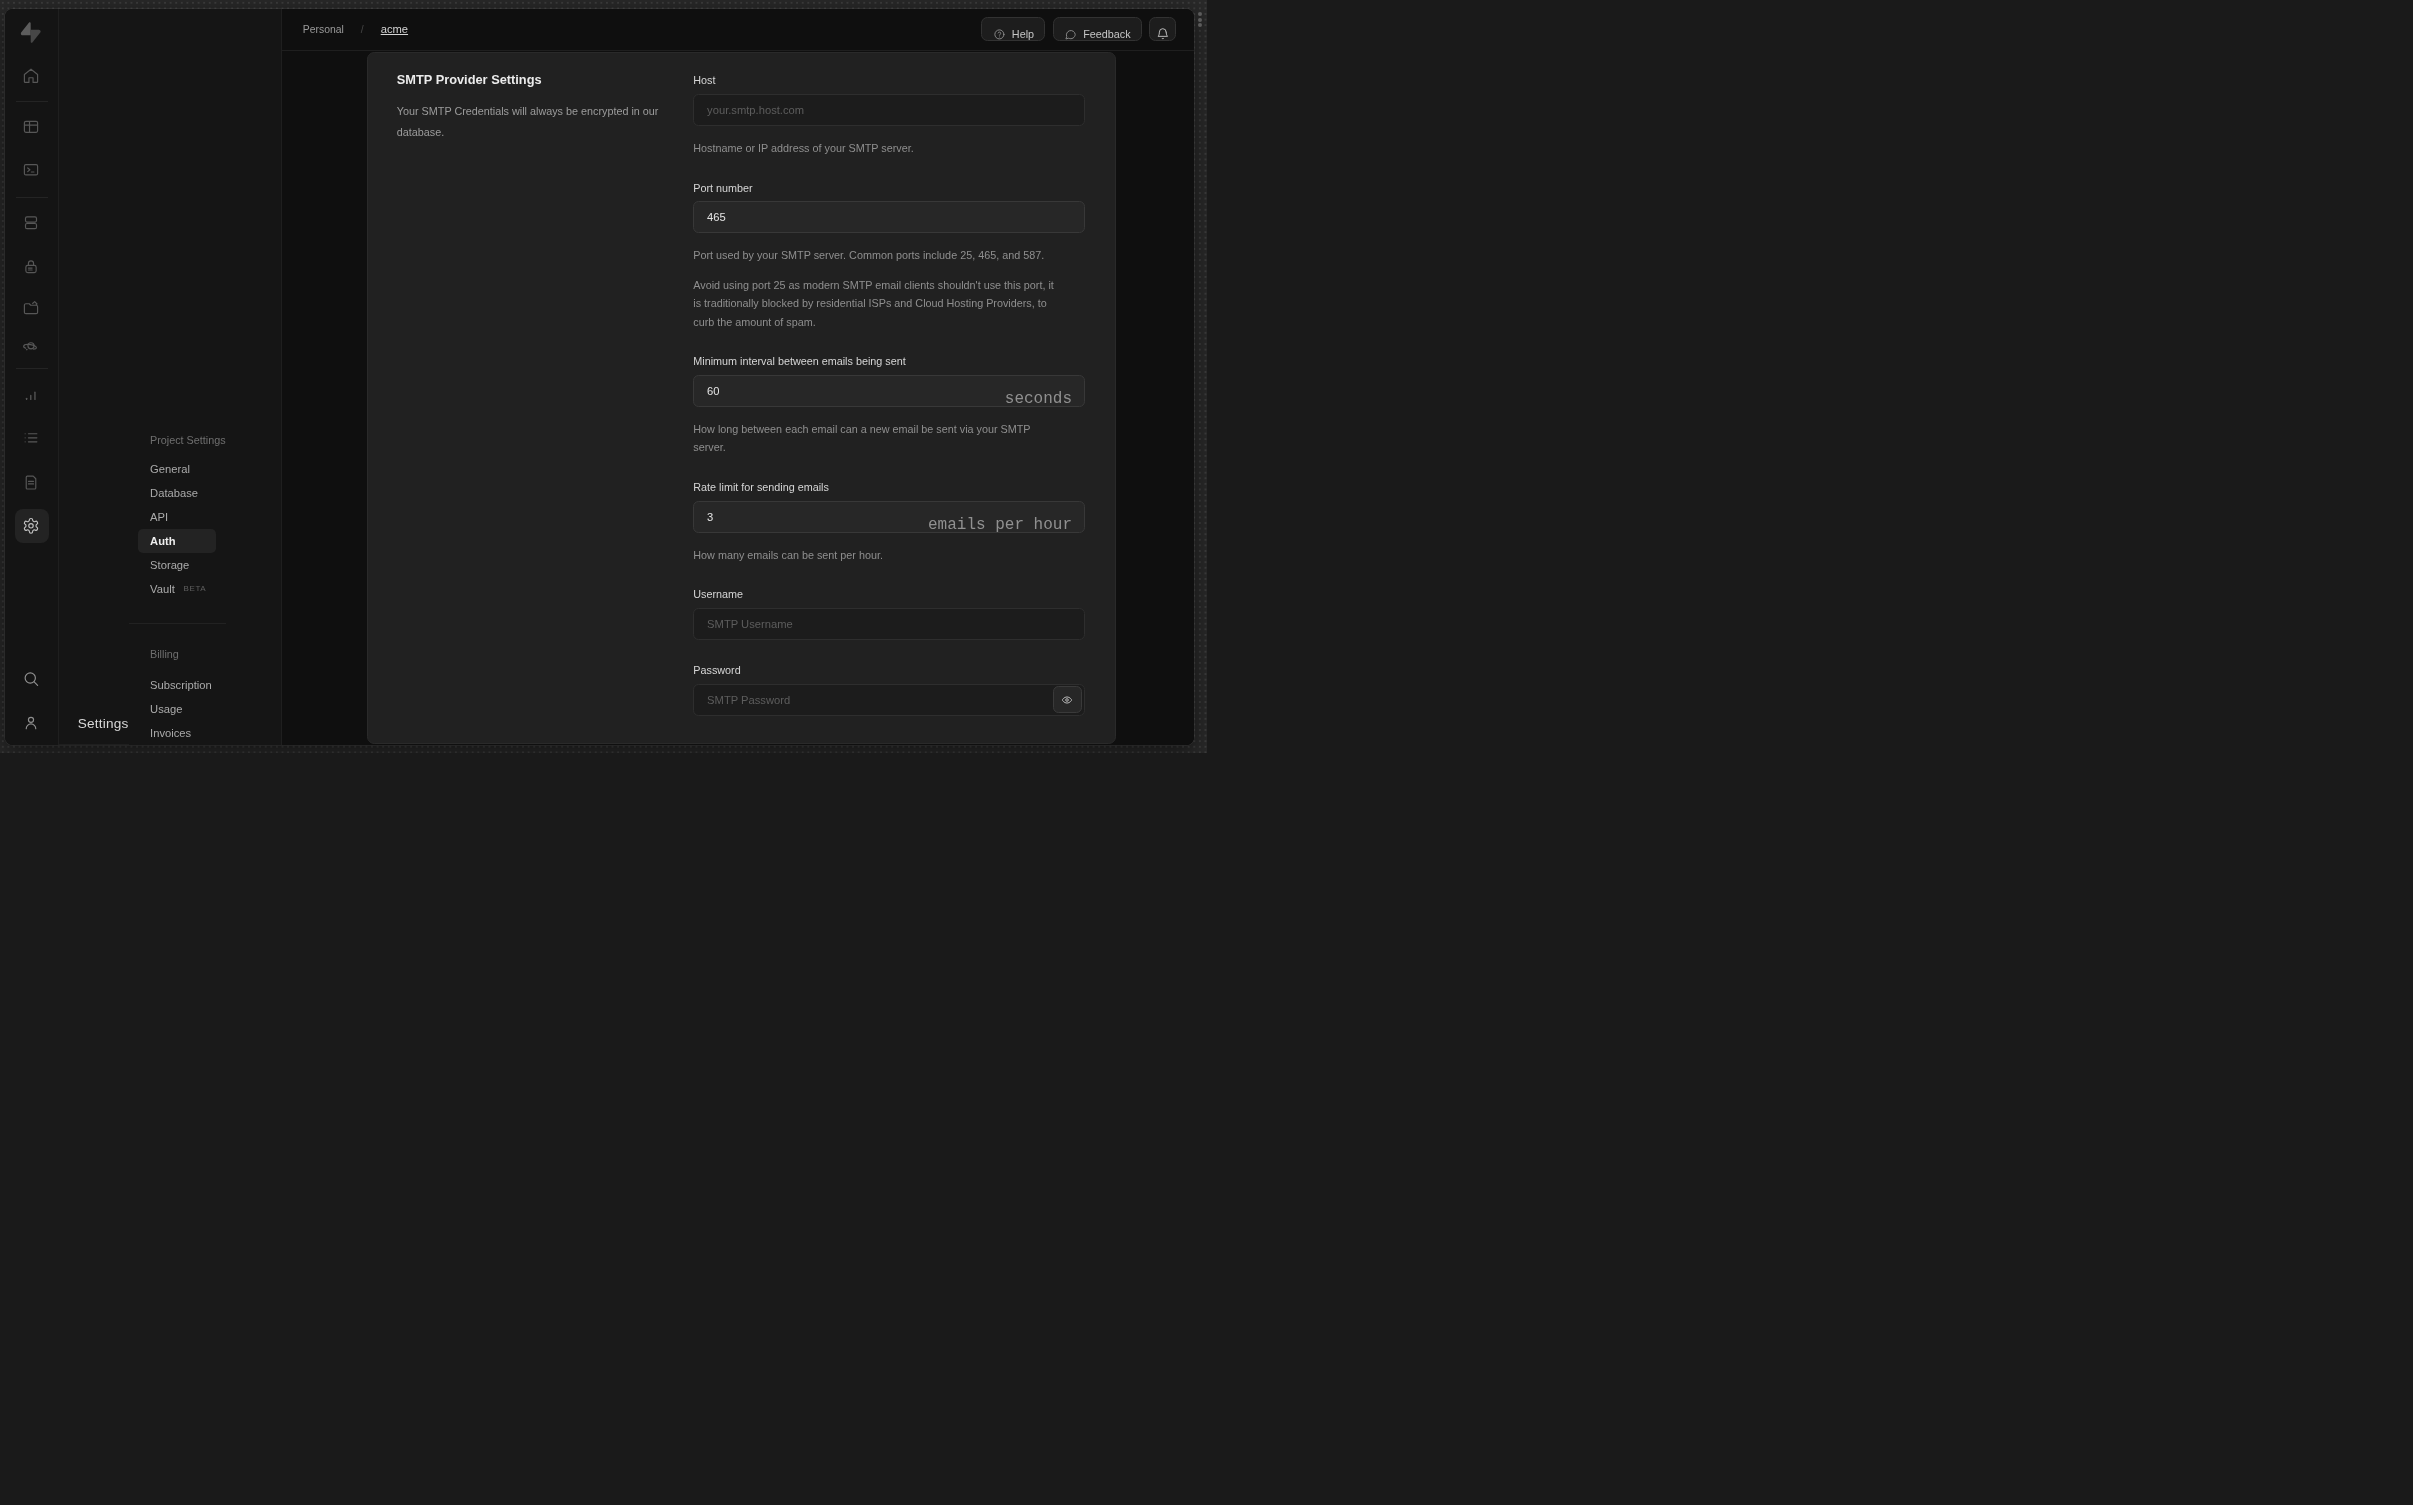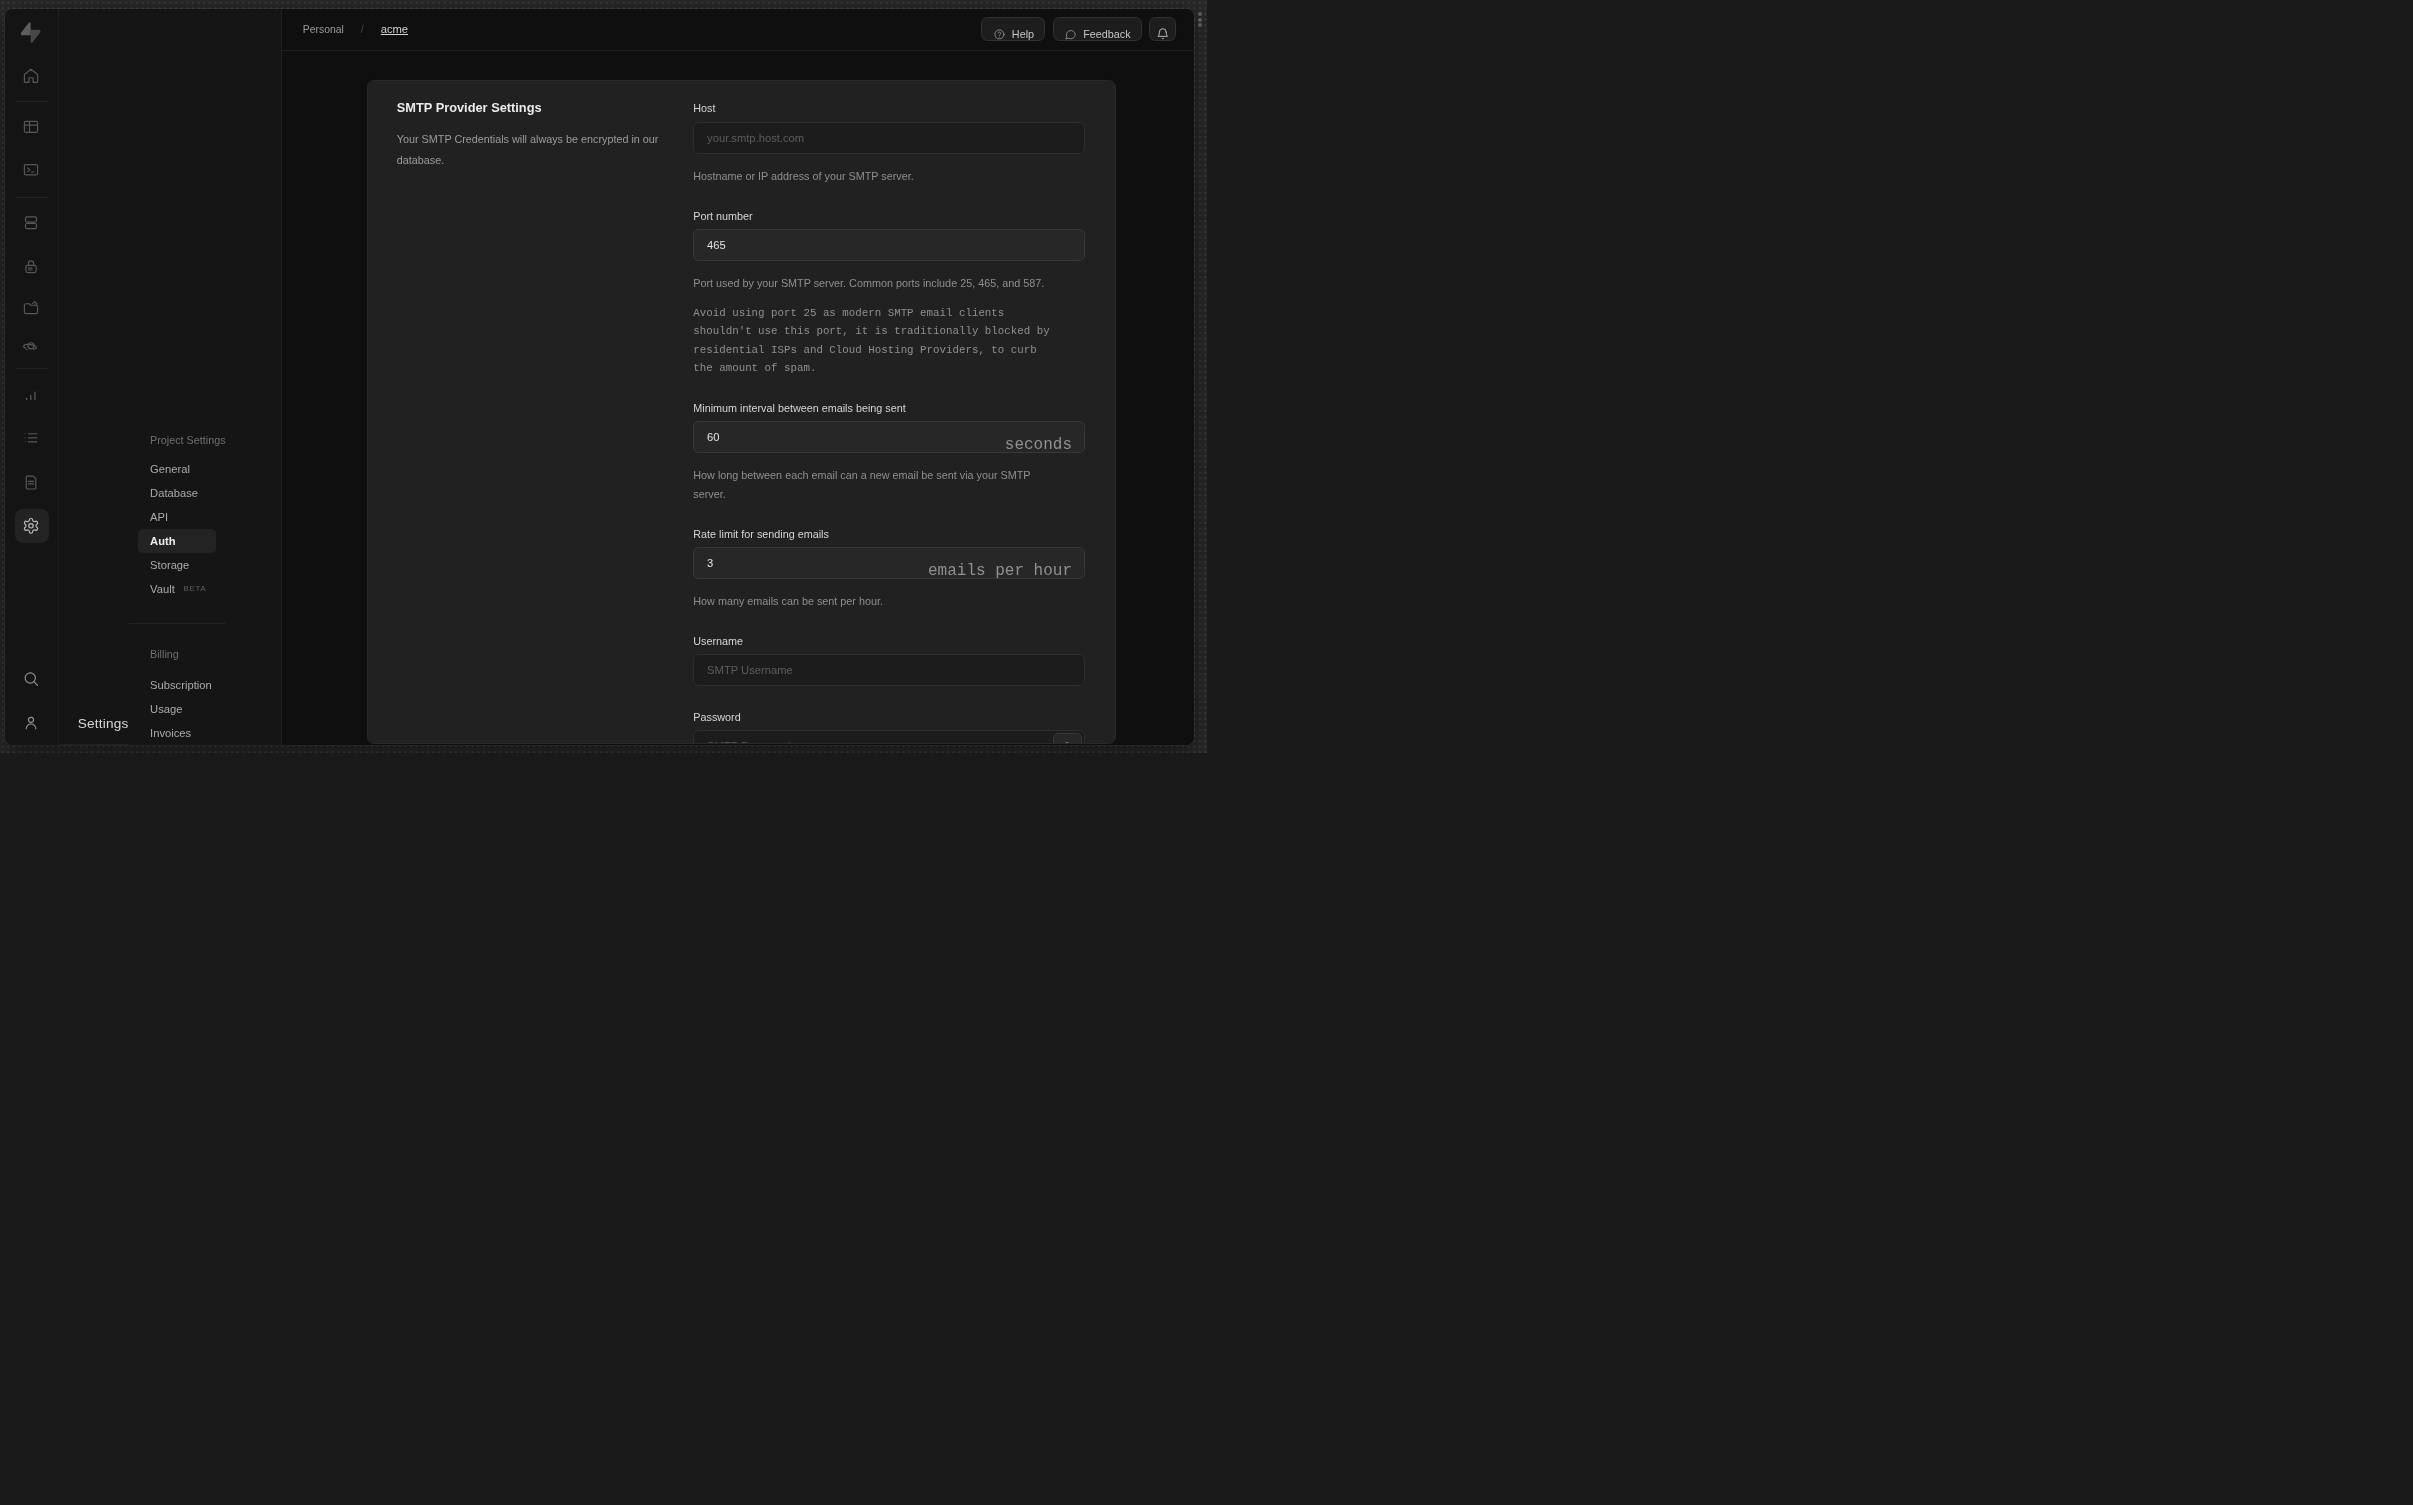--- a/index.html
+++ b/index.html
@@ -40,21 +40,21 @@
   .nav-section-header { height:24px; display:flex; align-items:center; padding-left:21.5px; font-size:10.8px; color:#6f6f6f; margin-bottom:4.8px; }
   .nav-item {
     height:24px; margin:0 9.6px; padding-left:12px; border-radius:4.8px;
     display:flex; align-items:center; font-size:11.2px; color:#ababab; cursor:pointer;
   }
   .nav-item.active { background:#232323; color:#ededed; font-weight:bold; }
   .nav-beta { font-size:8px; color:#5f5f5f; letter-spacing:0.6px; margin-left:8.8px; font-weight:normal; }
   .nav-divider { height:0.8px; background:#222222; margin:22.3px 0 18.4px 0; }
 
   
-  .main { flex:1; min-width:0; display:flex; flex-direction:column; background:#0f0f0f;gap:28px; }
+  .main { flex:1; min-width:0; display:flex; flex-direction:column; background:#0f0f0f; }
   .header-bar { height:42px; flex:0 0 42px; border-bottom:0.8px solid #1f1f1f; display:flex; align-items:center; padding:0 17.6px 0 21px; }
   .crumb-org { font-size:10.4px; color:#9a9a9a; cursor:pointer; }
   .crumb-sep { font-size:10.4px; color:#454545; margin:0 17px; }
   .crumb-project { font-size:11.2px; color:#d4d4d4; cursor:pointer;text-decoration:underline; }
   .header-actions { margin-left:auto; display:flex; align-items:center; gap:7.2px; }
   .hbtn {
     height:24px; padding:0 10.4px; display:flex; align-items:flex-end; gap:6.4px;
     background:#1d1d1d; border:0.8px solid #323232; border-radius:6.4px;
     color:#c6c6c6; font-size:10.8px; cursor:pointer; font-family:inherit;
   }
@@ -80,21 +80,21 @@
     width:100%; height:32px; background:#1c1c1c; border:0.8px solid #2e2e2e; border-radius:5.6px;
     padding:0 12.8px; color:#e4e4e4; font-size:11.2px; font-family:inherit; outline:none;
   }
   .finput::placeholder { color:#5d5d5d; opacity:1; }
   .finput.filled { background:#272727; border-color:#383838; }
   .fsuffix {
     position:absolute; right:12.8px; top:0; height:48px; display:flex; align-items:center;
     font-size:16px; color:#909090; pointer-events:none;font-family:Liberation Mono, monospace;
   }
   .fhelp { margin-top:13px; font-size:10.8px; line-height:18.4px; color:#8f8f8f; max-width:369px; }
-  .fhelp.second { margin-top:11.2px;font-family:Liberation Mono, monospace; }
+  .fhelp.second { margin-top:11.2px; }
   .eye-btn {
     position:absolute; right:3.2px; top:2.4px; width:29px; height:27px; border-radius:5.6px;
     background:#272727; border:0.8px solid #3a3a3a; display:flex; align-items:center; justify-content:center;
     color:#cfcfcf; cursor:pointer;
   }
 </style>
 </head>
 <body>
 
 <div id="stage">

